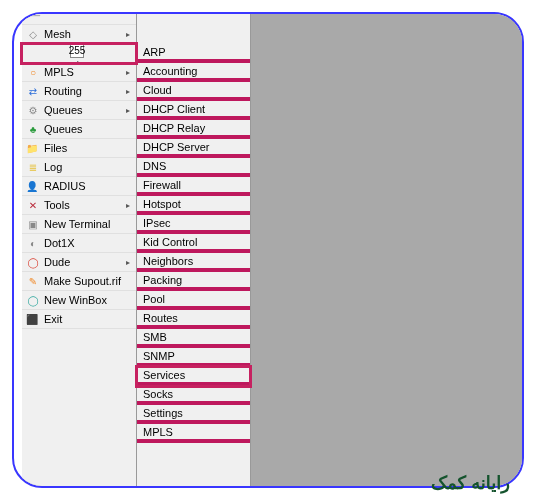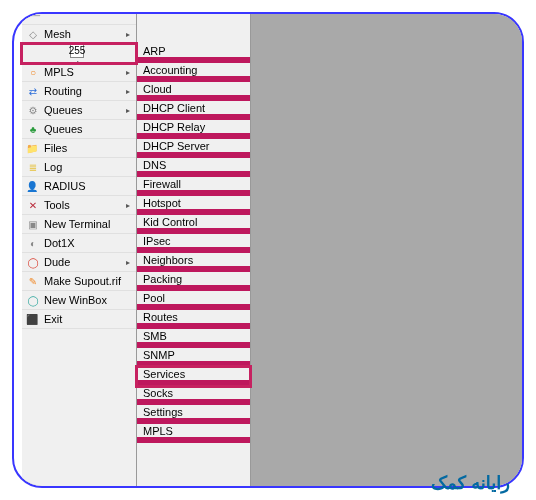--- a/index.html
+++ b/index.html
@@ -81,42 +81,42 @@
       background: #f0f0f0;
       border-right: 1px solid #999;
       flex-shrink: 0;
       padding-top: 38px;
     }
     .sub-item {
       display: flex;
       align-items: center;
       height: 19px;
       padding: 0 6px;
-      border-bottom: 6px solid #be185d;
+      border-bottom: 4px solid #be185d;
       background: #f0f0f0;
       cursor: pointer;
       color: #000;
     }
     .sub-item.highlighted {
       outline: 3px solid #c62160;
       outline-offset: -1px;
       z-index: 5;
       position: relative;
     }
     .content-area {
       flex: 1;
       background: #a9a9a9;
     }
     .brand {
       position: absolute;
       bottom: 6px;
       right: 26px;
       font-size: 18px;
       font-weight: bold;
-      color: #0369a1;
+      color: #14532d;
       letter-spacing: 1px;
       direction: rtl;
       z-index: 10;
     }
     
     .c-gray { color: #888; }
     .c-blue { color: #2b6dd8; }
     .c-orange { color: #f08c2e; }
     .c-green { color: #2a9b3c; }
     .c-red { color: #d83a2b; }
@@ -239,24 +239,24 @@
         <div class="sub-item">
           <span>DNS</span>
         </div>
         <div class="sub-item">
           <span>Firewall</span>
         </div>
         <div class="sub-item">
           <span>Hotspot</span>
         </div>
         <div class="sub-item">
+          <span>IPsec</span>
+        </div>
+        <div class="sub-item">
           <span>Kid Control</span>
-        </div>
-        <div class="sub-item">
-          <span>IPsec</span>
         </div>
         <div class="sub-item">
           <span>Neighbors</span>
         </div>
         <div class="sub-item">
           <span>Packing</span>
         </div>
         <div class="sub-item">
           <span>Pool</span>
         </div>

